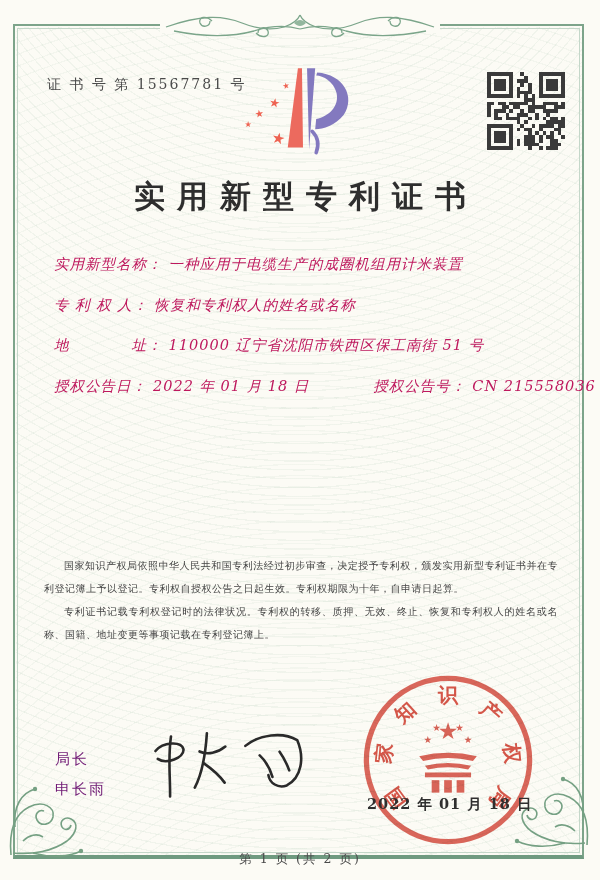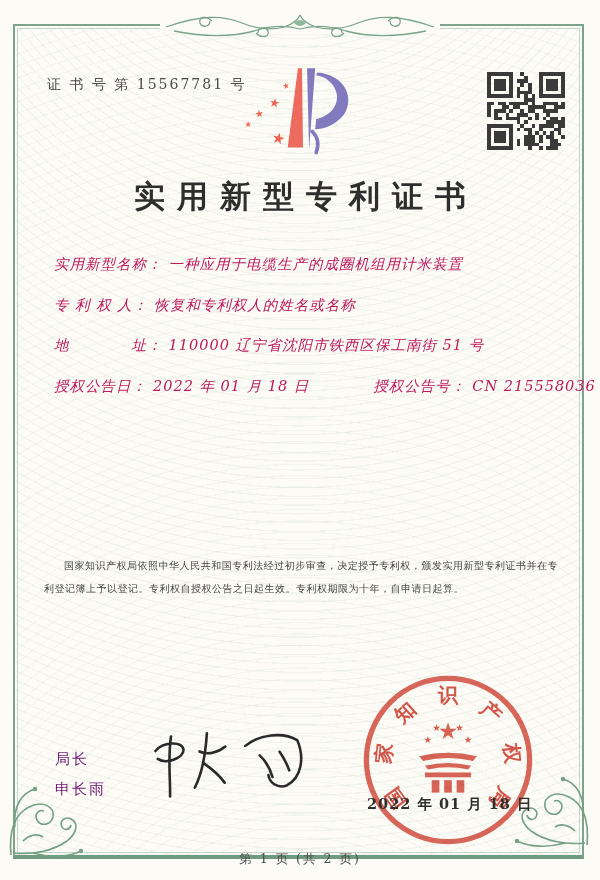--- a/index.html
+++ b/index.html
@@ -387,20 +387,21 @@
         <span>授权公告日：</span><span class="val">2022 年 01 月 18 日</span>
       </span>
       <span class="grant-no">
         <span>授权公告号：</span><span class="val">CN 215558036 U</span>
       </span>
     </div>
   </div>
 
   <div class="paragraphs">
     <p>国家知识产权局依照中华人民共和国专利法经过初步审查，决定授予专利权，颁发实用新型专利证书并在专利登记簿上予以登记。专利权自授权公告之日起生效。专利权期限为十年，自申请日起算。</p>
+    <p>专利证书记载专利权登记时的法律状况。专利权的转移、质押、无效、终止、恢复和专利权人的姓名或名称、国籍、地址变更等事项记载在专利登记簿上。</p>
   </div>
 
   <div class="sig-block">
     <div>局长</div>
     <div>申长雨</div>
   </div>
 
   <svg class="sig-script" width="200" height="85" viewBox="0 0 200 85">
     <g stroke="#2a2a2a" stroke-width="2.6" fill="none" stroke-linecap="round">
       <path d="M30,12 C26,34 28,52 27,72"></path>

